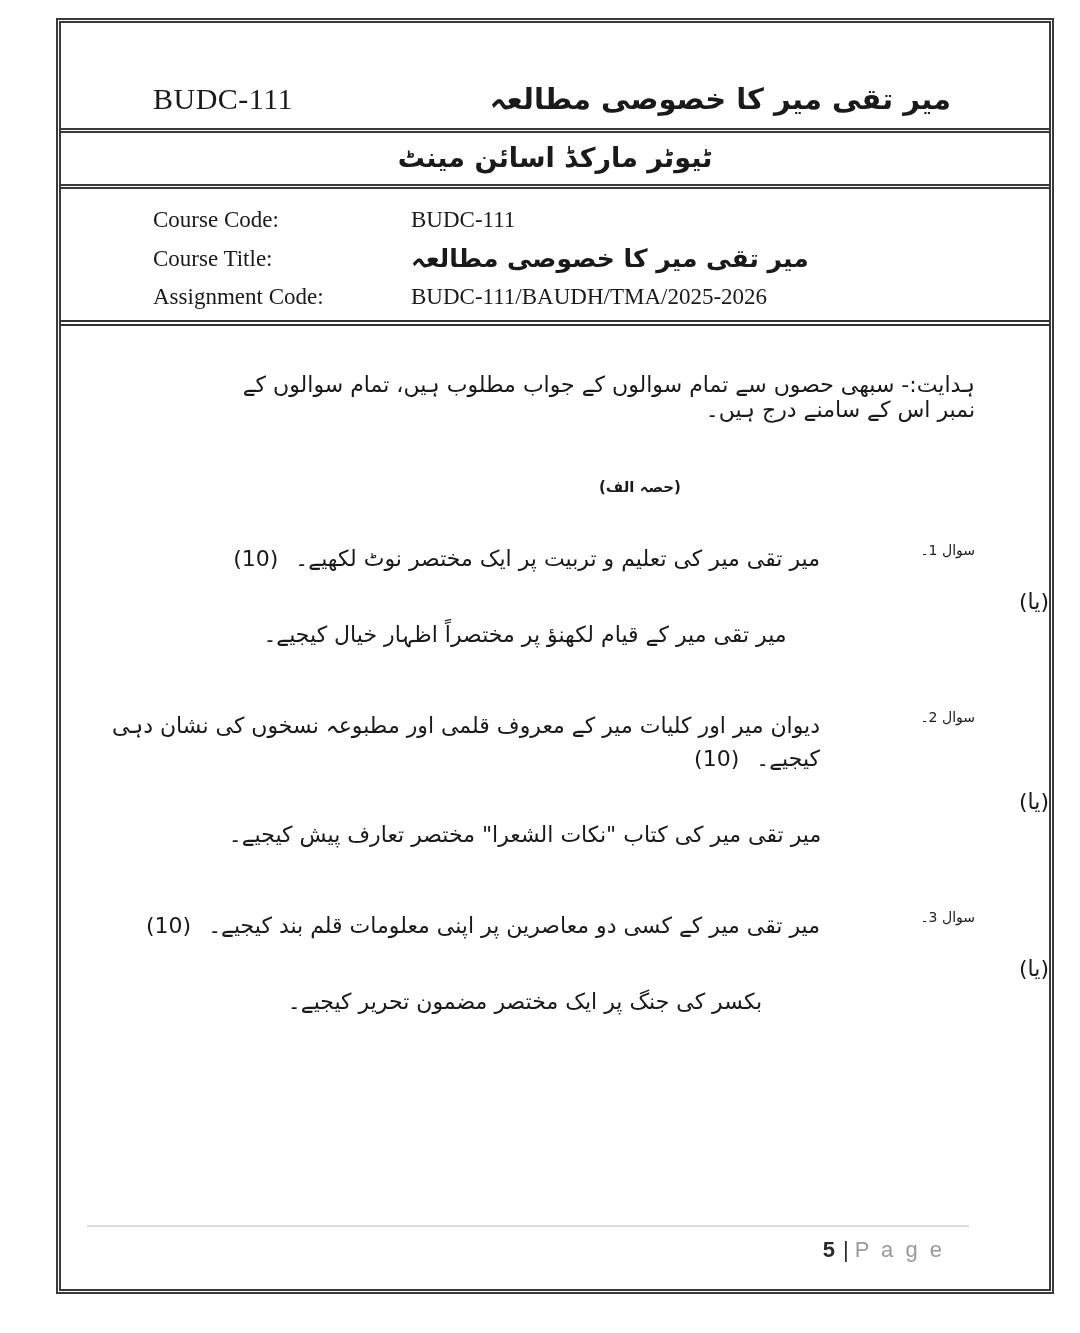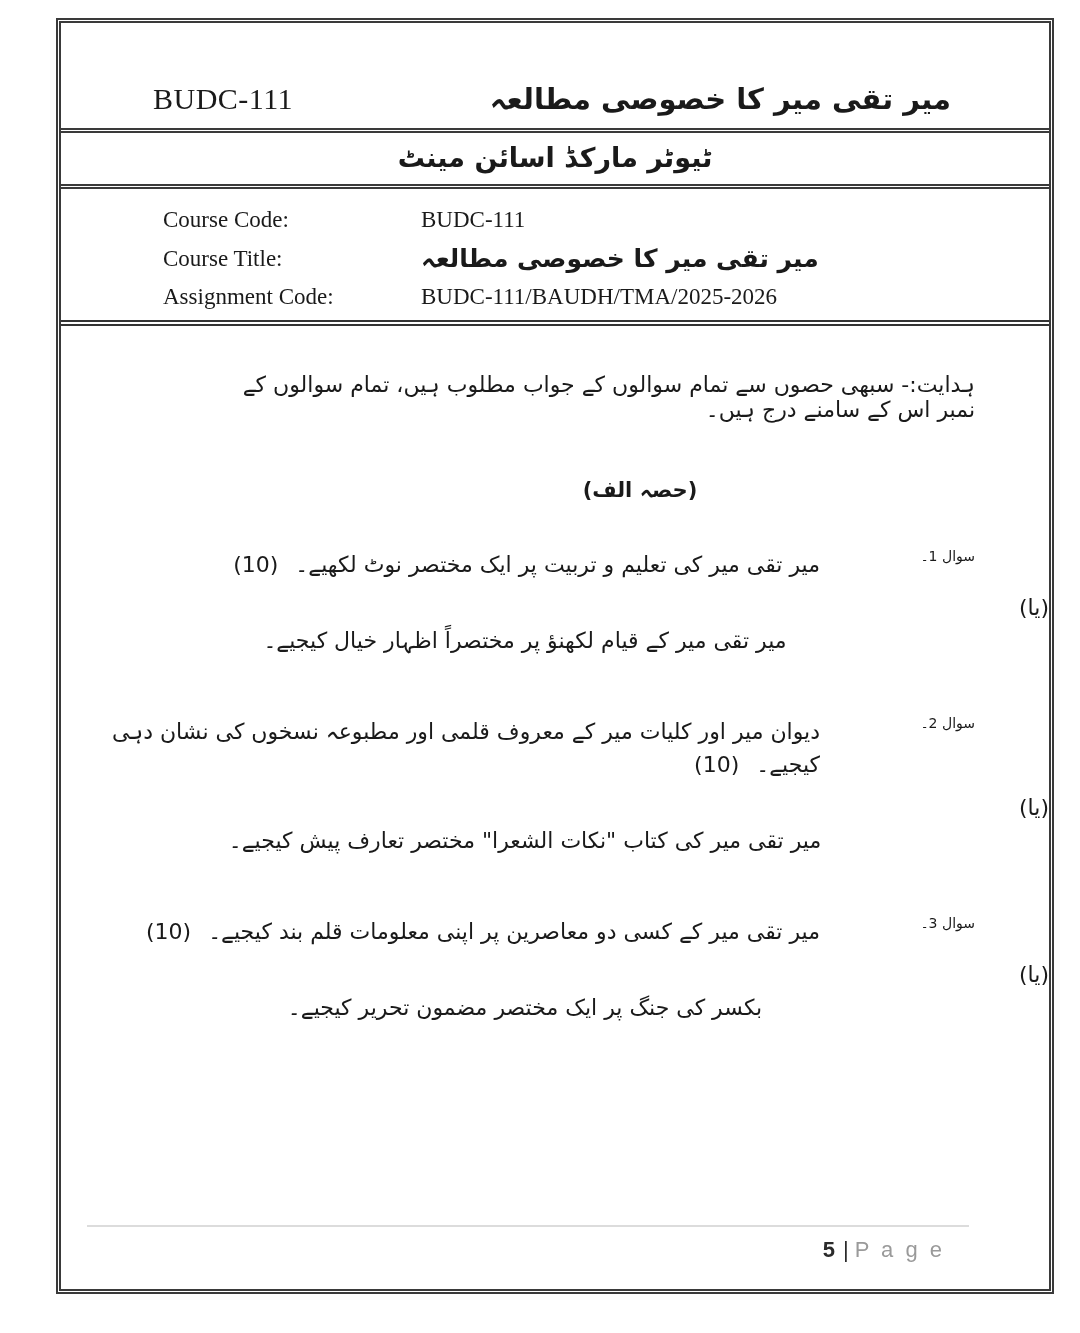--- a/index.html
+++ b/index.html
@@ -61,21 +61,21 @@
     font-weight: bold;
   }
   
   .course-table {
     padding: 12px 0 4px;
     border-bottom: 6px double #333333;
   }
   .info-row {
     display: flex;
     align-items: center;
-    padding: 5px 10px;
+    padding: 5px 0;
     min-height: 28px;
   }
   .info-label {
     width: 258px;
     margin-left: 92px;
     font-size: 23px;
     flex-shrink: 0;
   }
   .info-value {
     font-size: 23px;
@@ -96,21 +96,21 @@
     padding: 0 74px 0 160px;
     text-align: right;
     direction: rtl;
     font-size: 22px;
   }
   .section-heading {
     margin-top: 56px;
     text-align: center;
     padding-left: 170px;
     direction: rtl;
-    font-size: 21px;
+    font-size: 15px;
     font-weight: bold;
   }
   .question { margin-top: 46px; }
   .question + .question { margin-top: 62px; }
   .q-row {
     display: flex;
     direction: rtl;
     align-items: flex-start;
     padding: 0 74px 0 50px;
     column-gap: 55px;

